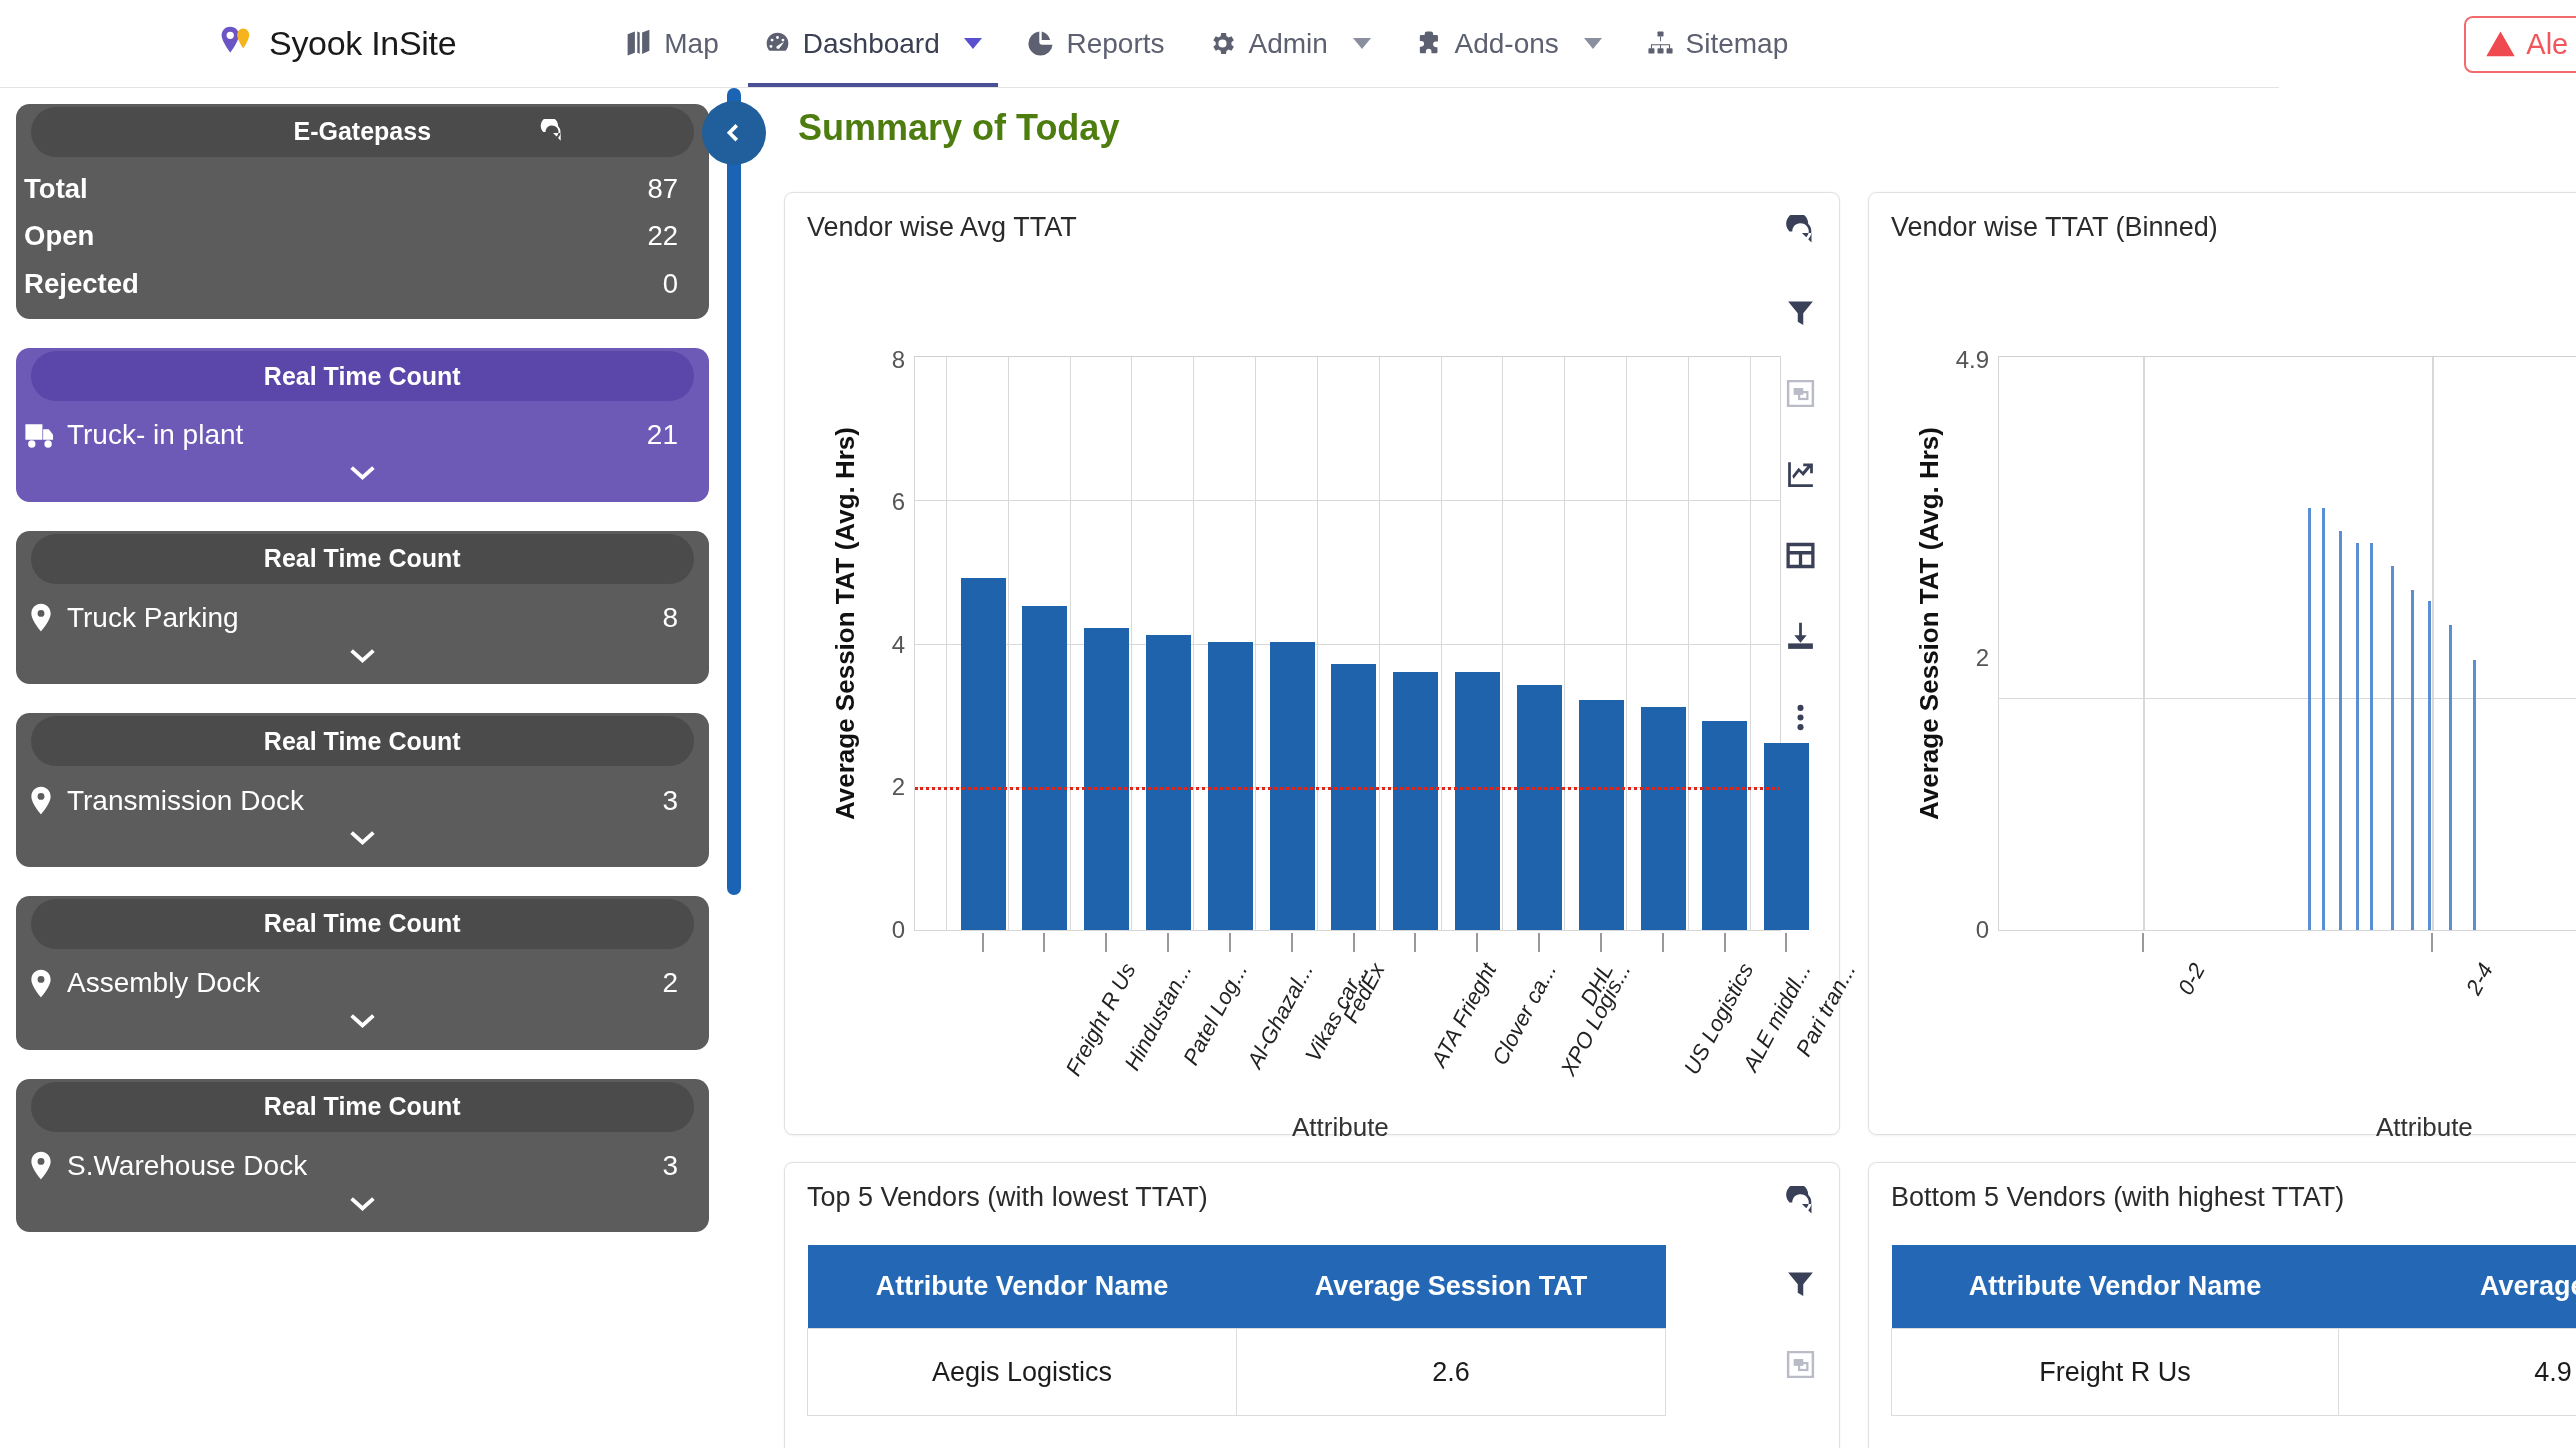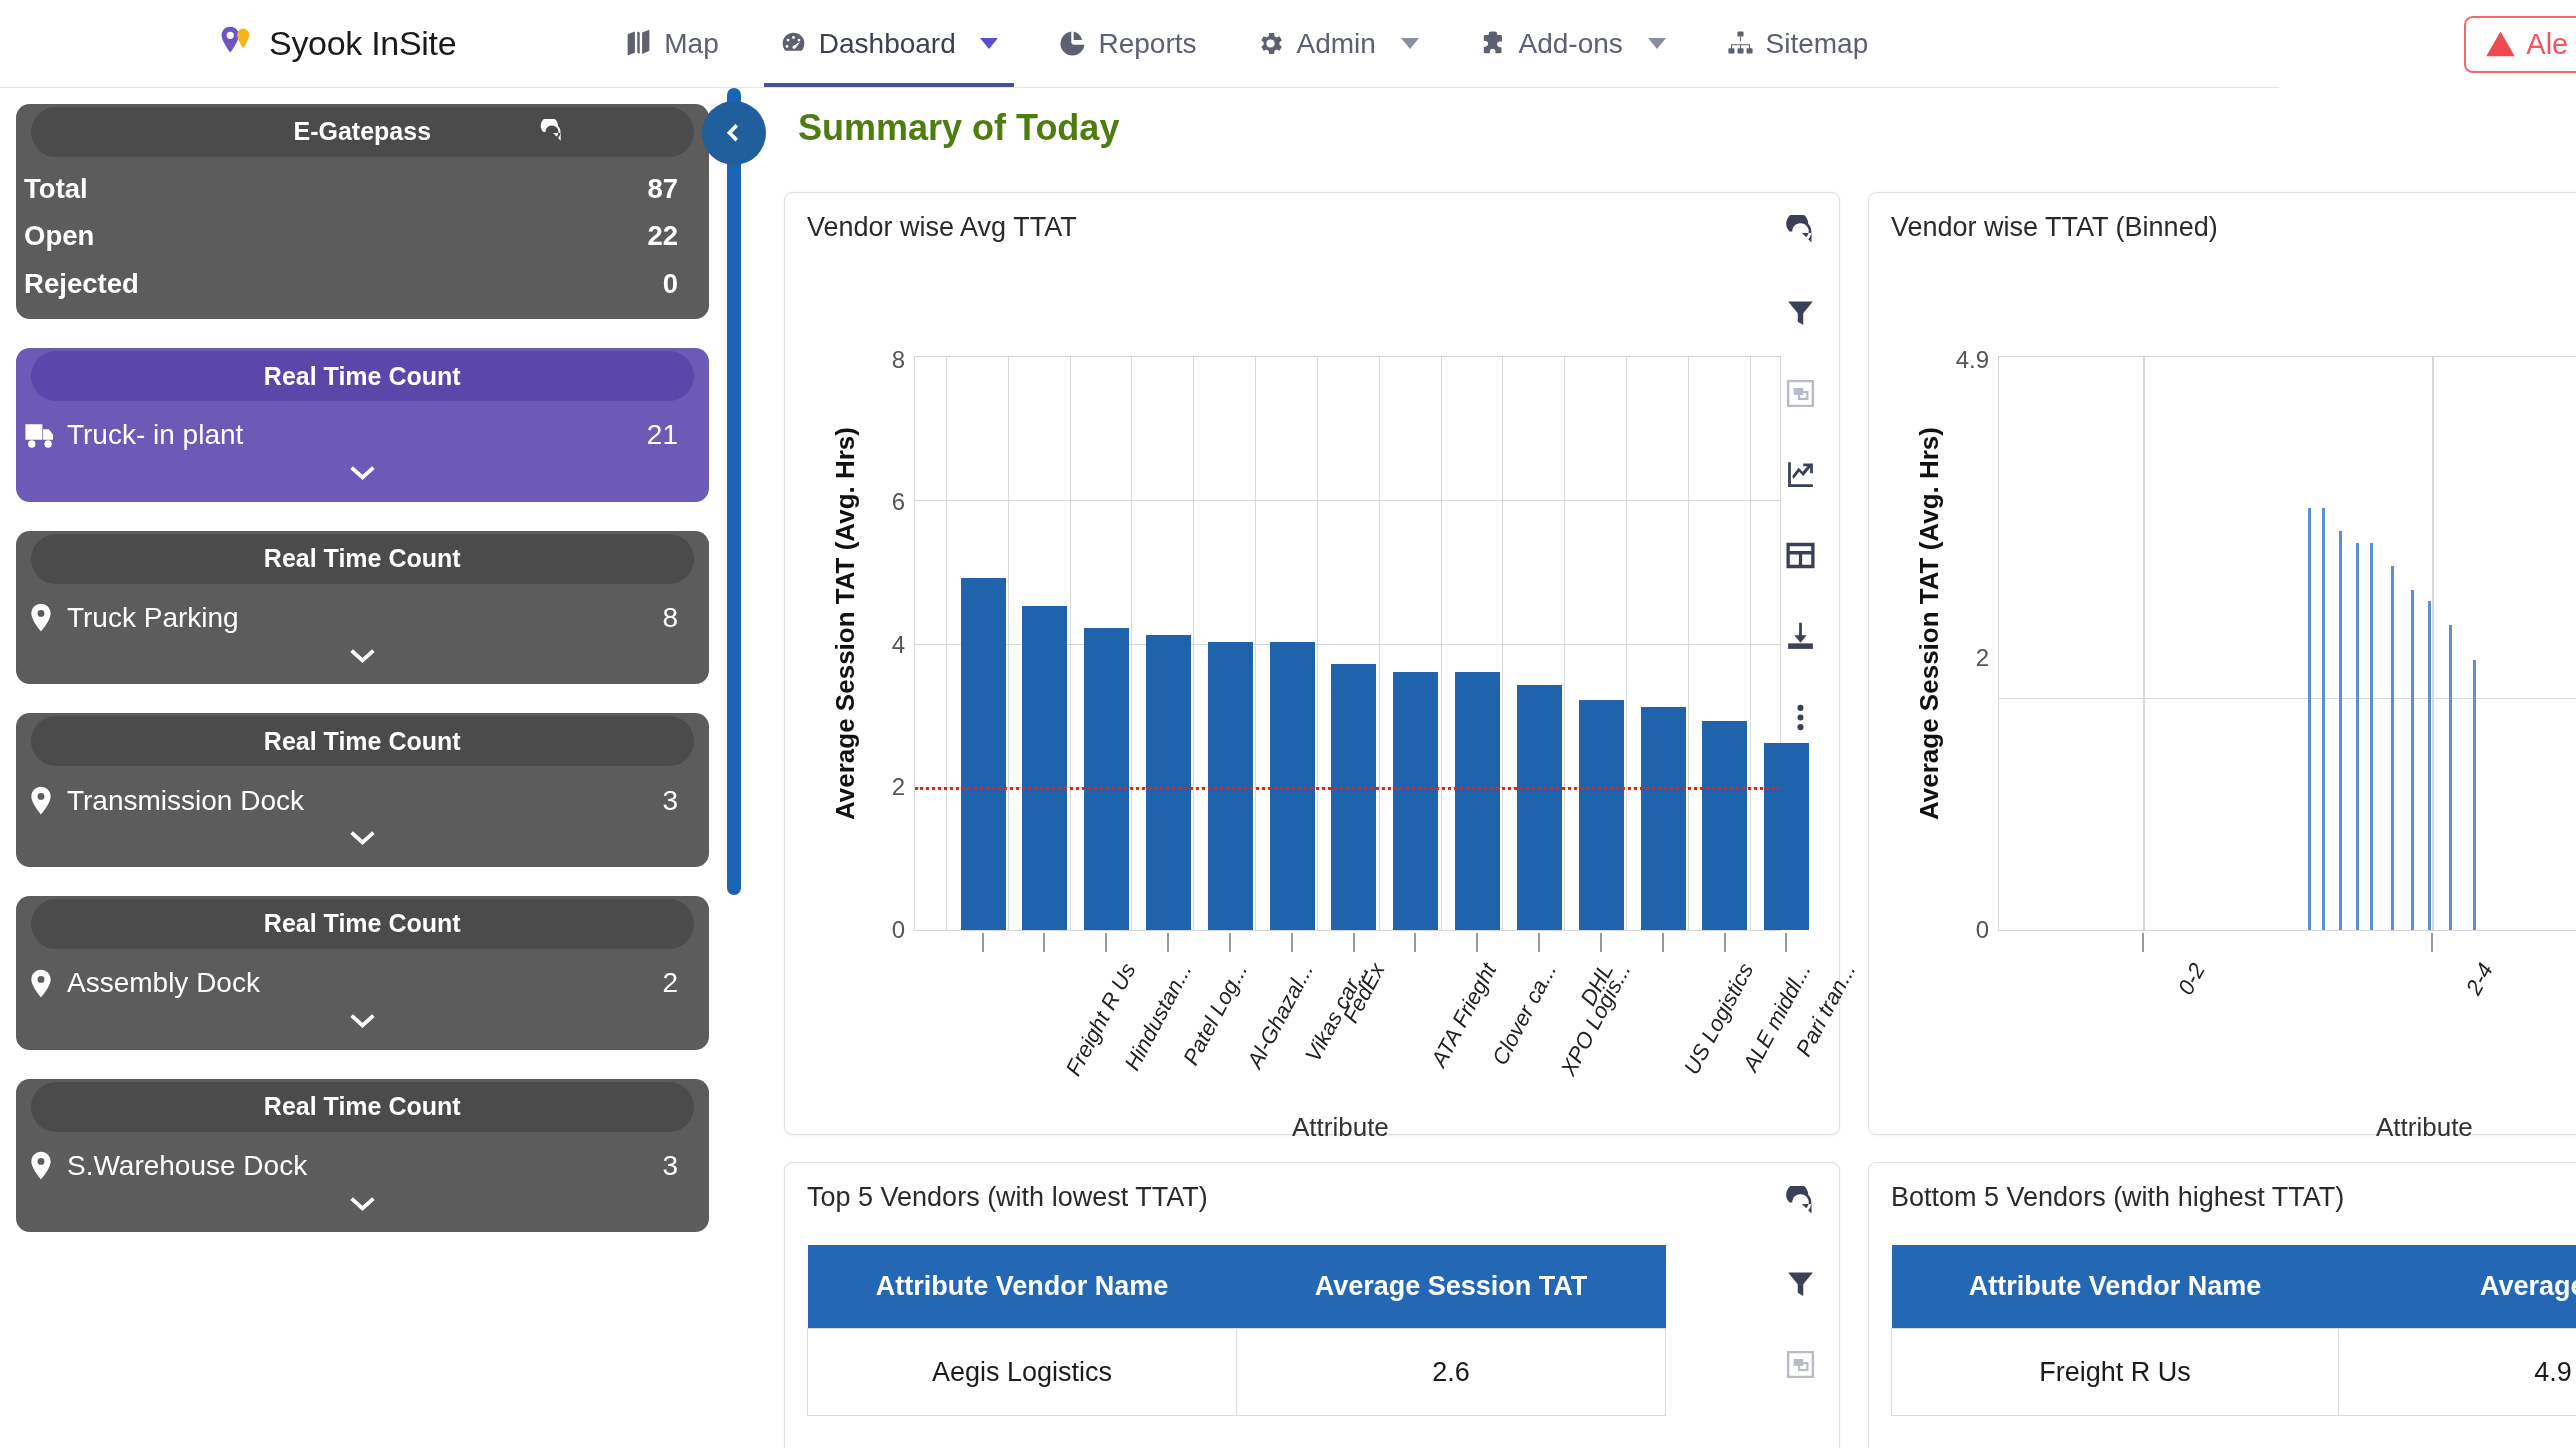--- a/index.html
+++ b/index.html
@@ -15,21 +15,21 @@
     position: absolute; top: 0; left: 0;
     width: 2279px; height: 88px;
     background: #ffffff;
     border-bottom: 0.9px solid #e3e3e3;
     display: flex; align-items: center;
   }
   .brand { display: flex; align-items: center; gap: 12px; margin-left: 219px; }
   .brand-logo { width: 38px; height: 38px; position: relative; }
   .brand-text { font-size: 34px; font-weight: 400; color: #1a1a1a; letter-spacing: -0.3px; }
 
-  .navitems { display: flex; align-items: center; margin-left: 146px; gap: 16px; height: 100%; }
+  .navitems { display: flex; align-items: center; margin-left: 146px; gap: 0px; height: 100%; }
   .navitem {
     display: flex; align-items: center; gap: 11px;
     padding: 0 22px; height: 100%;
     color: #5c6070; font-size: 28px; font-weight: 400;
     cursor: pointer; position: relative;
   }
   .navitem.active { color: #3a3f52; }
   .navitem.active::after {
     content: ""; position: absolute; left: 6.9px; right: 6.9px; bottom: 0;
     height: 4.3px; background: #4a4f96;
@@ -69,21 +69,21 @@
   .card-head .refresh-ic {
     position: absolute; right: 129px; top: 50%; transform: translateY(-50%);
     width: 26px; height: 26px; cursor: pointer;
   }
   .card-head .refresh-ic svg { width: 26px; height: 26px; fill: #ffffff; }
   .stat-row {
     display: flex; align-items: center; justify-content: space-between;
     padding: 7.7px 31px 7.7px 8.6px; color: #ffffff; font-size: 27.5px; font-weight: 700;
   }
   .stat-row .lbl { font-weight: 700; }
-  .stat-row .val { font-weight: 700; }
+  .stat-row .val { font-weight: 400; }
   .count-row {
     display: flex; align-items: center; padding: 8.6px 31px 3.4px 8.6px;
     color: #fff; font-size: 28px; font-weight: 400;
   }
   .count-row .ic { width: 36px; height: 34px; flex: none; display: inline-flex; align-items: center; }
   .count-row .ic svg { width: 34px; height: 33px; fill: #ffffff; }
   .count-row .nm { margin-left: 6.9px; }
   .count-row .cv { margin-left: auto; font-weight: 400; }
   .chev-down {
     display: flex; justify-content: center; align-items: center;

